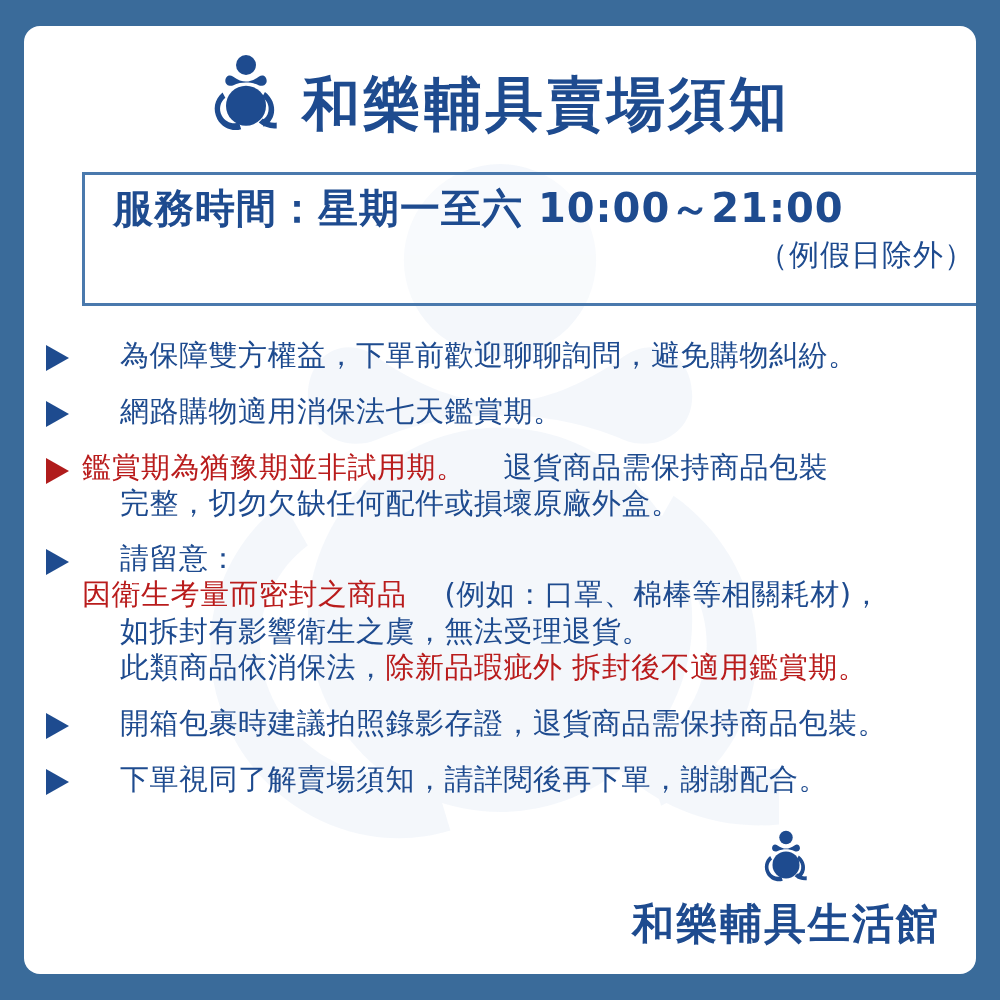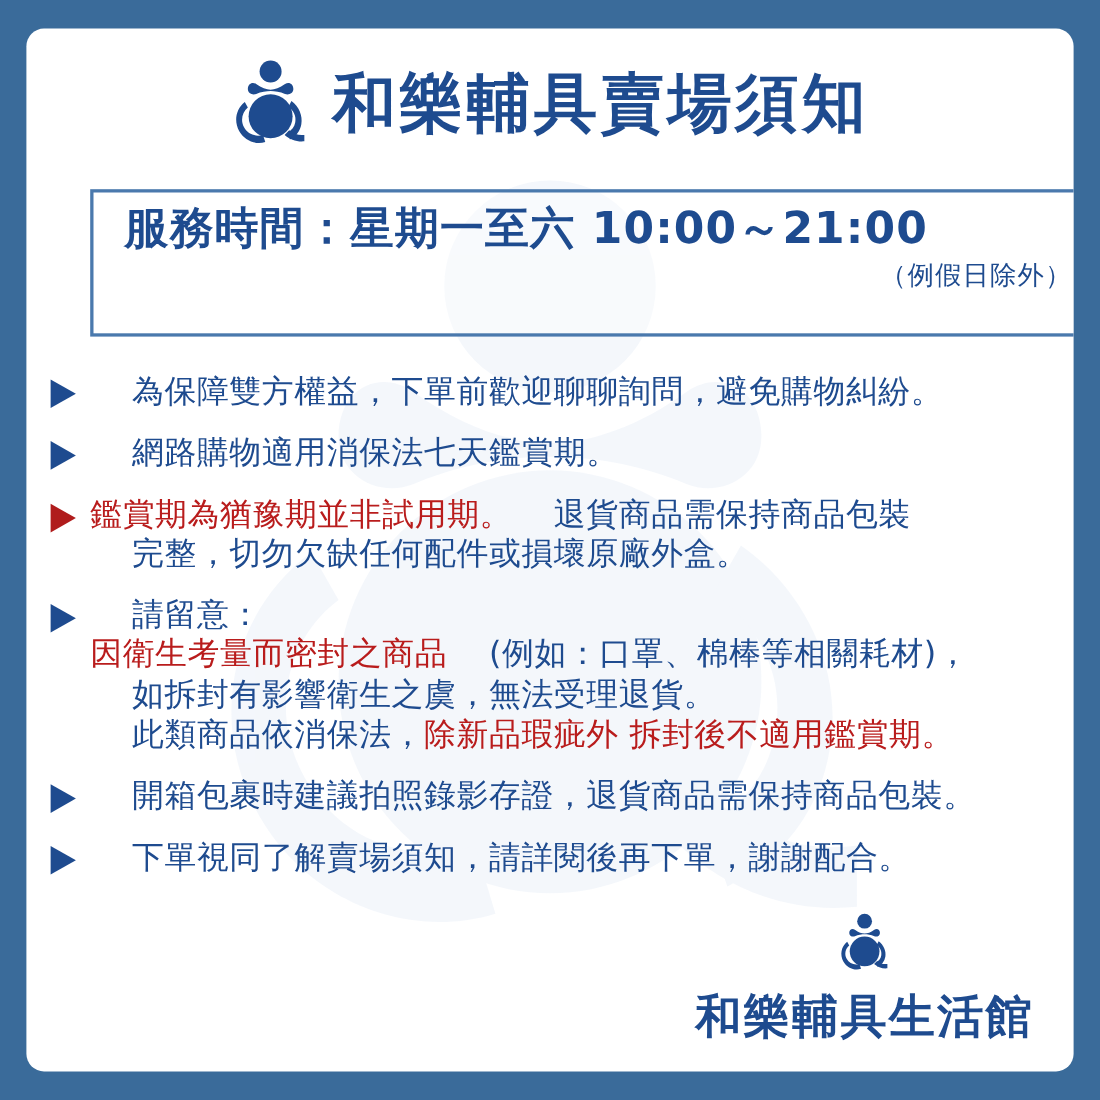--- a/index.html
+++ b/index.html
@@ -52,23 +52,24 @@
     height: 100%;
   }
 
   
   .header {
     position: absolute;
     top: 28px;
     left: 0;
     width: 100%;
     display: flex;
-    align-items: center;
+    align-items: flex-end;
     justify-content: center;
     gap: 20px;
+    font-family: Liberation Serif, serif;
   }
   .header .logo-mark { width: 72px; height: 80px; flex: none; }
   .header-title {
     font-size: 58px;
     font-weight: bold;
     color: #1e4b8f;
     letter-spacing: 3px;
     line-height: 1;
     white-space: nowrap;
   }
@@ -88,28 +89,27 @@
     font-size: 40px;
     font-weight: bold;
     color: #1e4b8f;
     letter-spacing: 1px;
     white-space: nowrap;
     line-height: 1.25;
     text-align: left;
     padding-left: 14px;
   }
   .hours-sub {
-    font-size: 24px;
+    font-size: 30px;
     color: #1e4b8f;
     text-align: right;
     letter-spacing: 1px;
     line-height: 1.2;
     padding-right: 12px;
     margin-top: 4px;
-    font-family: Liberation Serif, serif;
   }
 
   
   .notes {
     position: absolute;
     left: 18px;
     top: 310px;
     width: 950px;
   }
   .note-row {

